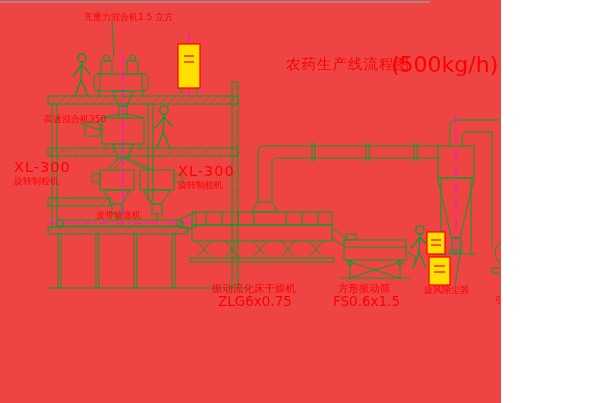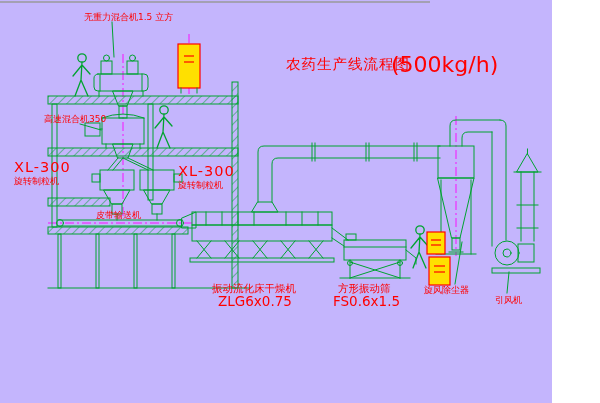--- a/index.html
+++ b/index.html
@@ -2,21 +2,21 @@
 <html style="--line: #00a330; --label: #ff0000; --cabinet: #ffe000; --centerline: #ff00ff;"><head>
 <meta charset="utf-8">
 <style>
   :root{
     --line:#00a330;
     --label:#ff0000;
     --cabinet:#ffe000;
     --centerline:#ff00ff;
   }
   html,body{margin:0;padding:0;background:#ffffff;}
-  .stage{position:relative;width:552px;height:403px;background:#c4b5fd;overflow:hidden;}
+  .stage{position:relative;width:501px;height:403px;background:#ef4444;overflow:hidden;}
   svg{display:block;}
   svg text{font-family:"DejaVu Sans","Liberation Sans",sans-serif;}
   .g{fill:none;stroke:var(--line);stroke-width:1;stroke-linecap:square;}
   .hatch{fill:url(#hatchp);stroke:var(--line);stroke-width:1;}
   .cab{fill:var(--cabinet);stroke:var(--label);stroke-width:1.2;}
   .cl{fill:none;stroke:var(--centerline);stroke-width:.9;stroke-dasharray:9 3 2 3;}
   .rl{fill:none;stroke:var(--label);stroke-width:1.2;}
   .person{fill:none;stroke:var(--line);stroke-width:1.3;stroke-linecap:round;}
   .lbl{fill:var(--label);}
   .t8{font-size:9px;}

